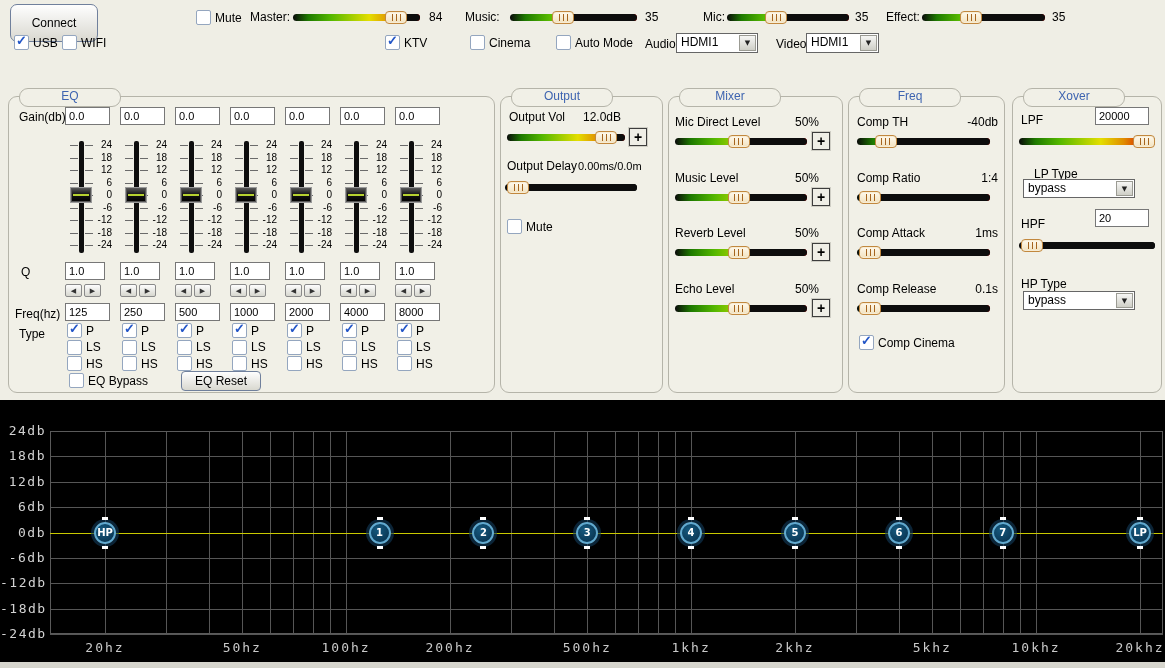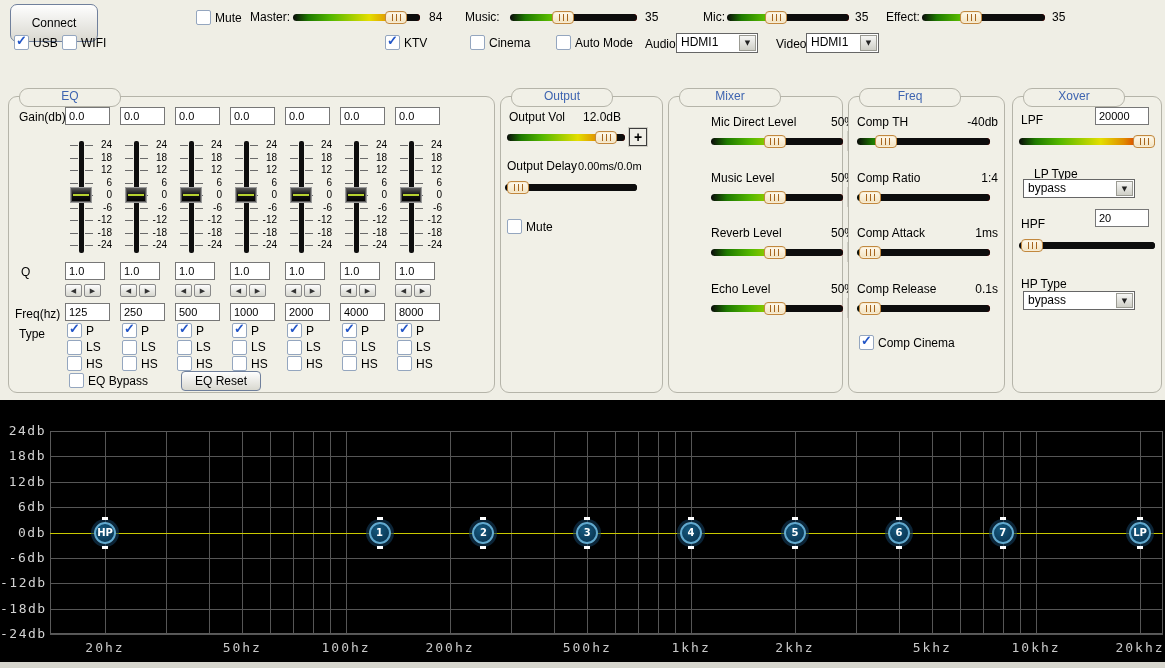--- a/index.html
+++ b/index.html
@@ -698,21 +698,21 @@
         </div>
       </div>
     <label class="cb" style="left:6px;top:122px;">
       <span class="box"></span>
       <span class="cbl">Mute</span>
     </label>
   </div>
 
   <div class="group" style="left:668px;width:175px;">
     <div class="gtab">Mixer</div>
-    <div id="mixer-rows" style="position:absolute;inset:0;margin-left:36px;">
+    <div id="mixer-rows" style="position:absolute;inset:0;">
         <span class="glabel" style="left: 6px; top: 18px;">Mic Direct Level</span>
         <span class="gval" style="left: 108px; top: 18px; width: 42px;">50%</span>
         <div class="hslider grad" style="left: 6px; top: 38px; width: 132px;">
           <div class="strack"></div>
           <div class="smask" style="left: 72.8px;"></div>
           <div class="sknob" style="left: 52.8px;">
             <i></i>
           </div>
         </div>
         <button class="plus" style="left: 143px; top: 35px;">+</button>

